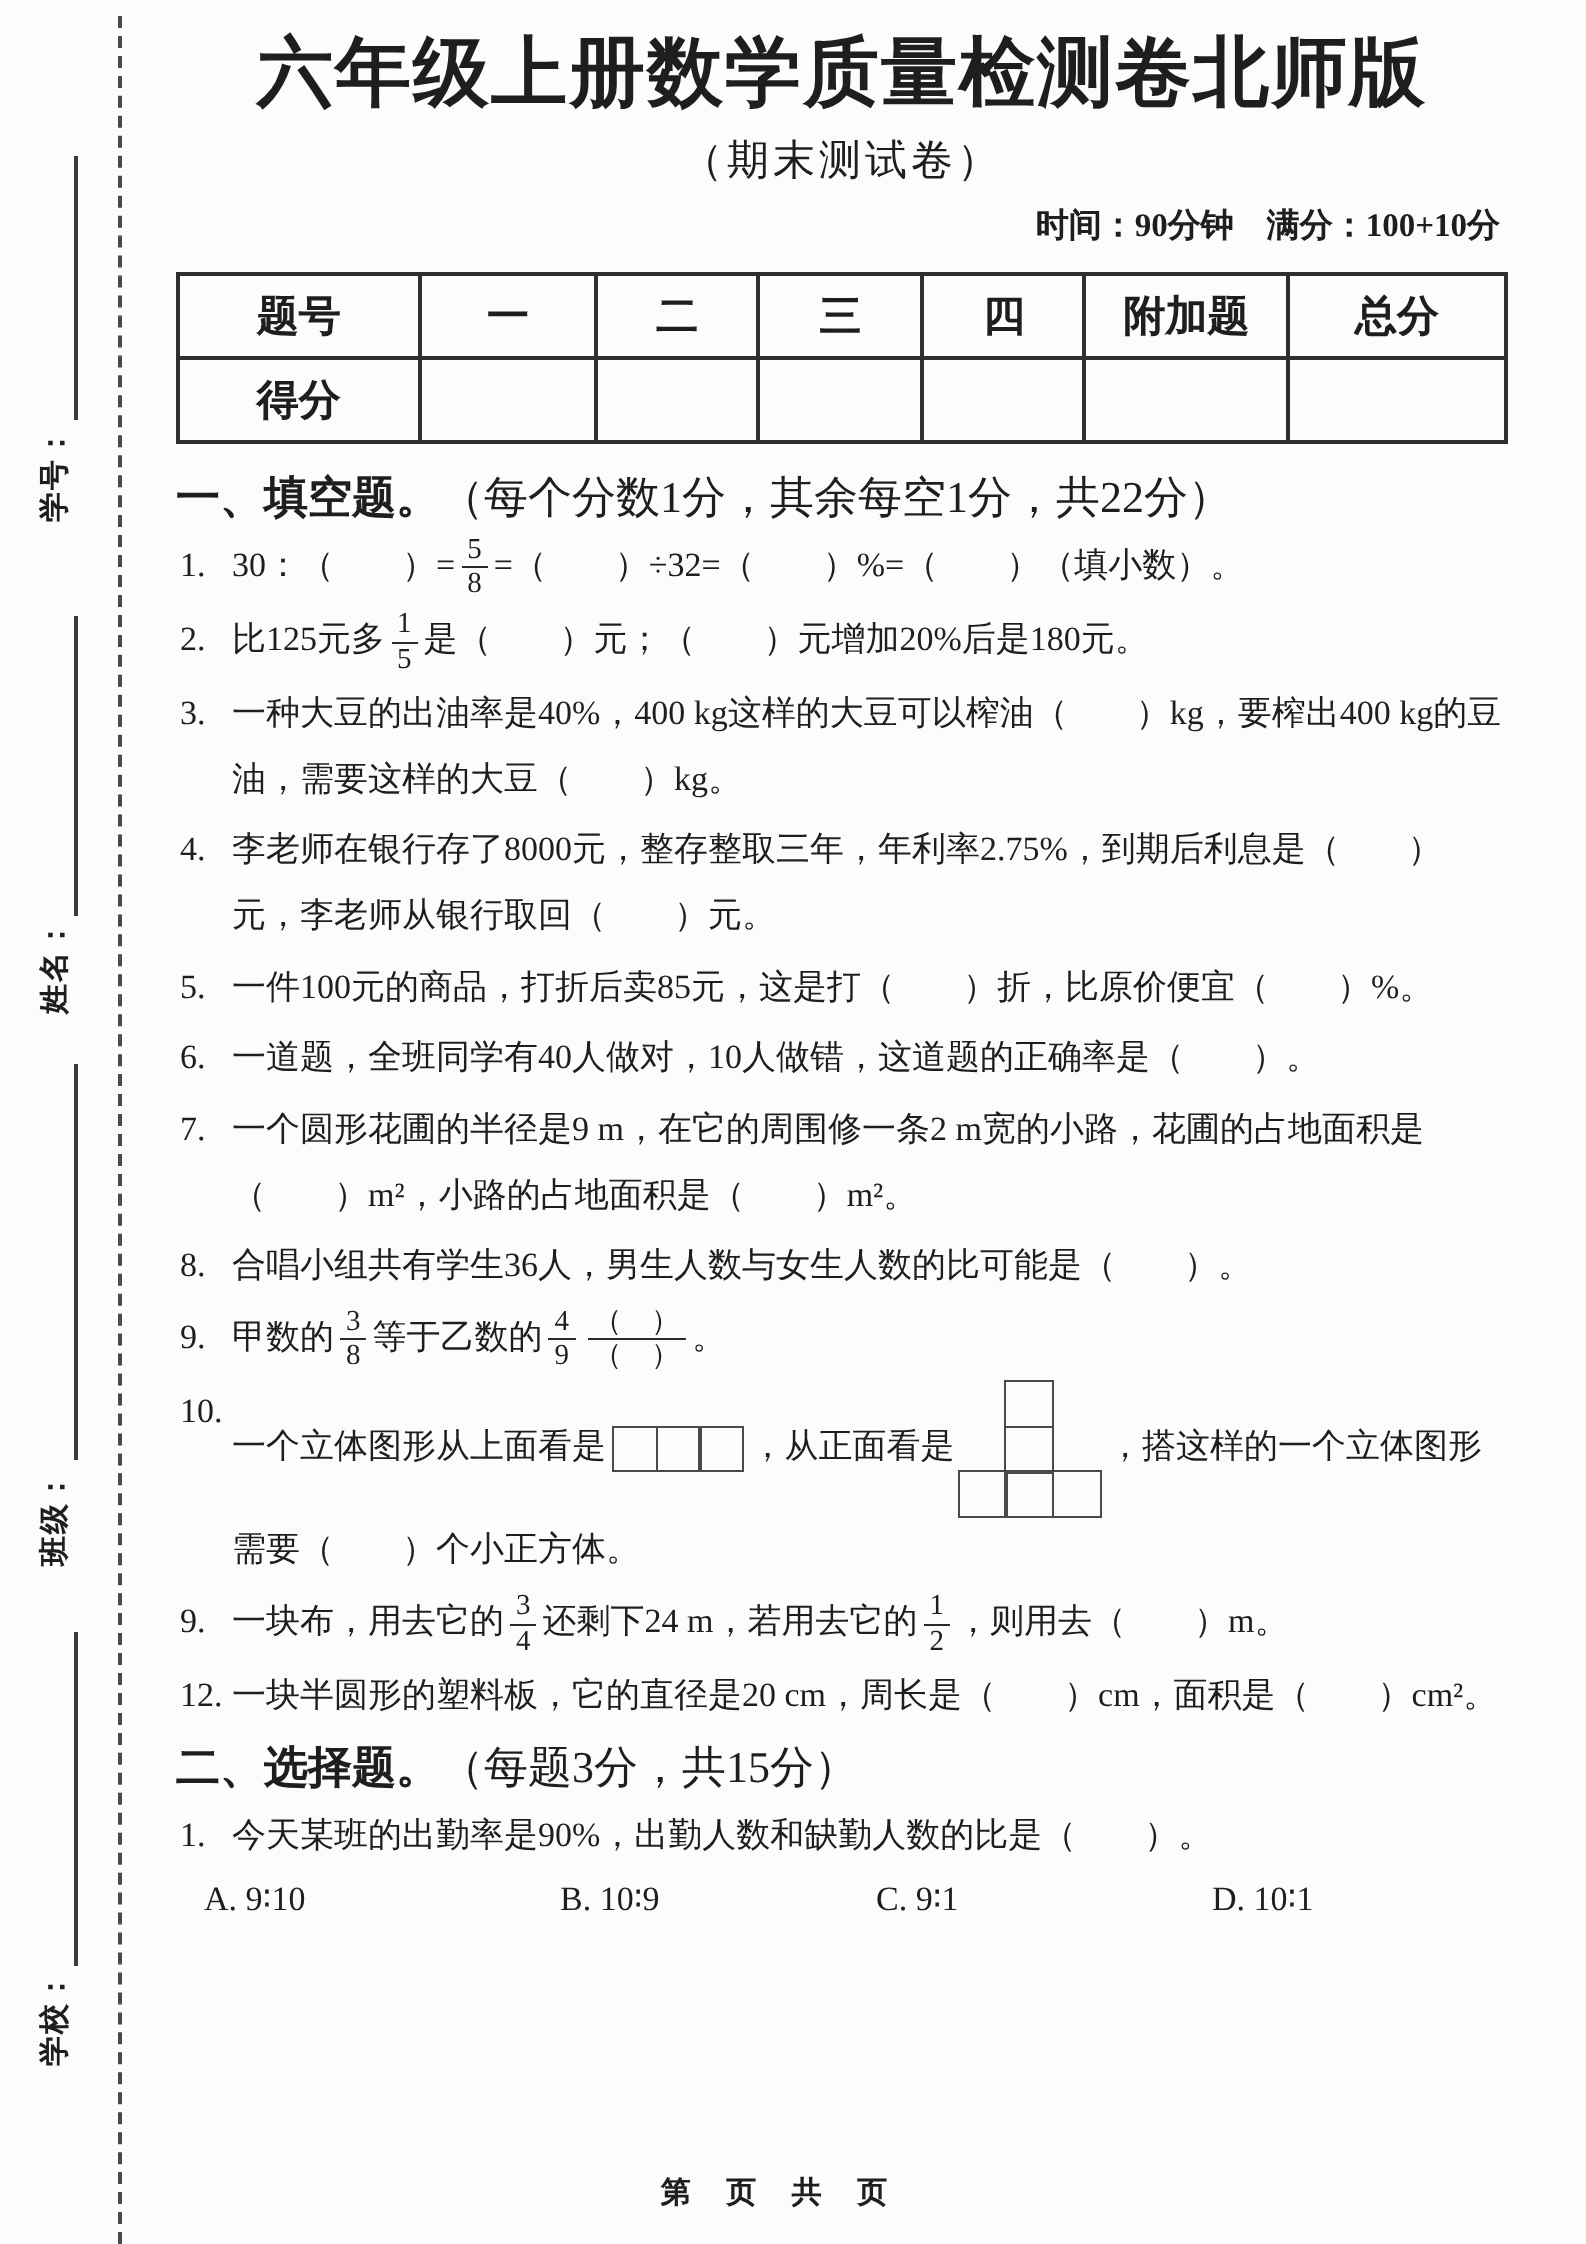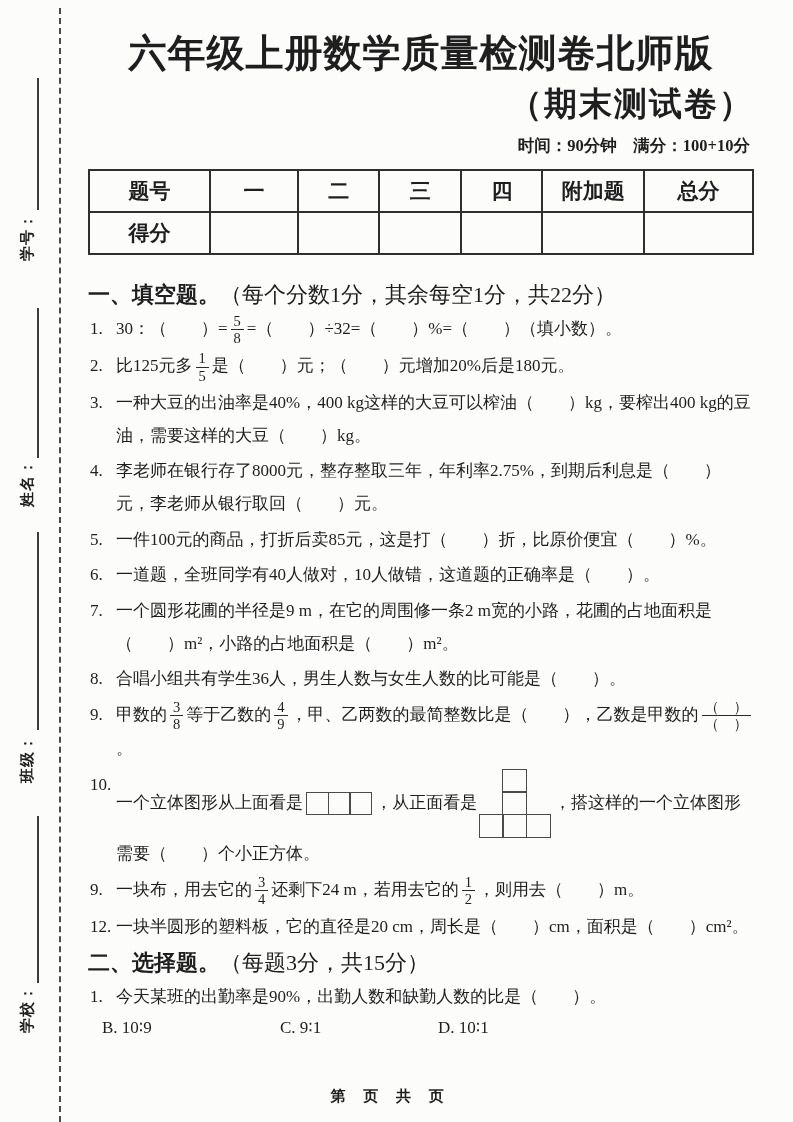--- a/index.html
+++ b/index.html
@@ -24,39 +24,39 @@
     border-left:2px solid #3c3c3c;
   }
   .side-label{
     position:absolute;left:-5px;width:64px;height:18px;
     transform:rotate(-90deg);
     font-size:15px;font-weight:600;text-align:center;
     letter-spacing:1px;white-space:nowrap;
   }
 
   
-  .content{position:absolute;left:88px;top:24px;width:666px;}
+  .content{position:absolute;left:88px;top:8px;width:666px;}
   .title{
     margin:6px 0 0;text-align:center;
     font-family:"Liberation Sans","DejaVu Sans",sans-serif;
     font-weight:900;font-size:38px;letter-spacing:1px;line-height:1.25;
   }
   .subtitle{
-    margin:4px 0 8px;text-align:right;
+    margin:4px 0 8px;text-align:center;
     font-family:"Liberation Sans","DejaVu Sans",sans-serif;
-    font-weight:700;font-size:33px;letter-spacing:2px;
+    font-weight:400;font-size:21px;letter-spacing:2px;
   }
   .meta{
     text-align:right;font-size:16.5px;font-weight:700;
     padding-right:4px;margin-bottom:12px;
   }
 
   table.score{
     width:100%;border-collapse:collapse;table-layout:fixed;
-    margin-bottom:25px;
+    margin-bottom:12px;
   }
   table.score th,table.score td{
     border:2px solid #2f2f2f;text-align:center;vertical-align:middle;
     font-weight:700;font-size:21px;height:40px;padding:0;
   }
   table.score td.blank{height:38px;}
 
   .sec-head{font-size:22px;margin:4px 0 2px;}
   .sec-head .sec-b{font-weight:700;}
 
@@ -191,21 +191,21 @@
       <span>一个圆形花圃的半径是9 m，在它的周围修一条2 m宽的小路，花圃的占地面积是（　　）m²，小路的占地面积是（　　）m²。</span>
     </div>
 
     <div class="q">
       <span class="qno">8.</span>
       <span>合唱小组共有学生36人，男生人数与女生人数的比可能是（　　）。</span>
     </div>
 
     <div class="q">
       <span class="qno">9.</span>
-      <span>甲数的</span><span class="frac"><span class="num">3</span><span class="den">8</span></span><span>等于乙数的</span><span class="frac"><span class="num">4</span><span class="den">9</span></span><span>，甲、乙两数的最简整数比是（　　），乙数是甲数的</span><span class="frac"><span class="num">（　）</span><span class="den">（　）</span></span><span>。</span>
+      <span>甲数的</span><span class="frac"><span class="num">3</span><span class="den">8</span></span><span>等于乙数的</span><span class="frac"><span class="num">4</span><span class="den">9</span></span><span class="frac"><span class="num">（　）</span><span class="den">（　）</span></span><span>。</span>
     </div>
 
     <div class="q">
       <span class="qno">10.</span>
       <span>一个立体图形从上面看是</span><span class="figrow">
           <span class="sq"></span>
           <span class="sq"></span>
           <span class="sq"></span>
         </span><span>，从正面看是</span><span class="figT"><span class="r">
             <span class="cell"></span>
@@ -235,20 +235,21 @@
     <div class="sec-head">
       <span class="sec-b">二、选择题。</span><span>（每题3分，共15分）</span>
     </div>
 
     <div class="q">
       <span class="qno">1.</span>
       <span>今天某班的出勤率是90%，出勤人数和缺勤人数的比是（　　）。</span>
     </div>
 
     <div class="opts">
+      <span>A. 9∶10</span>
       <span>B. 10∶9</span>
       <span>C. 9∶1</span>
       <span>D. 10∶1</span>
     </div>
 
   </div>
 
   <div class="footer">第 页 共 页</div>
 
 </div>

